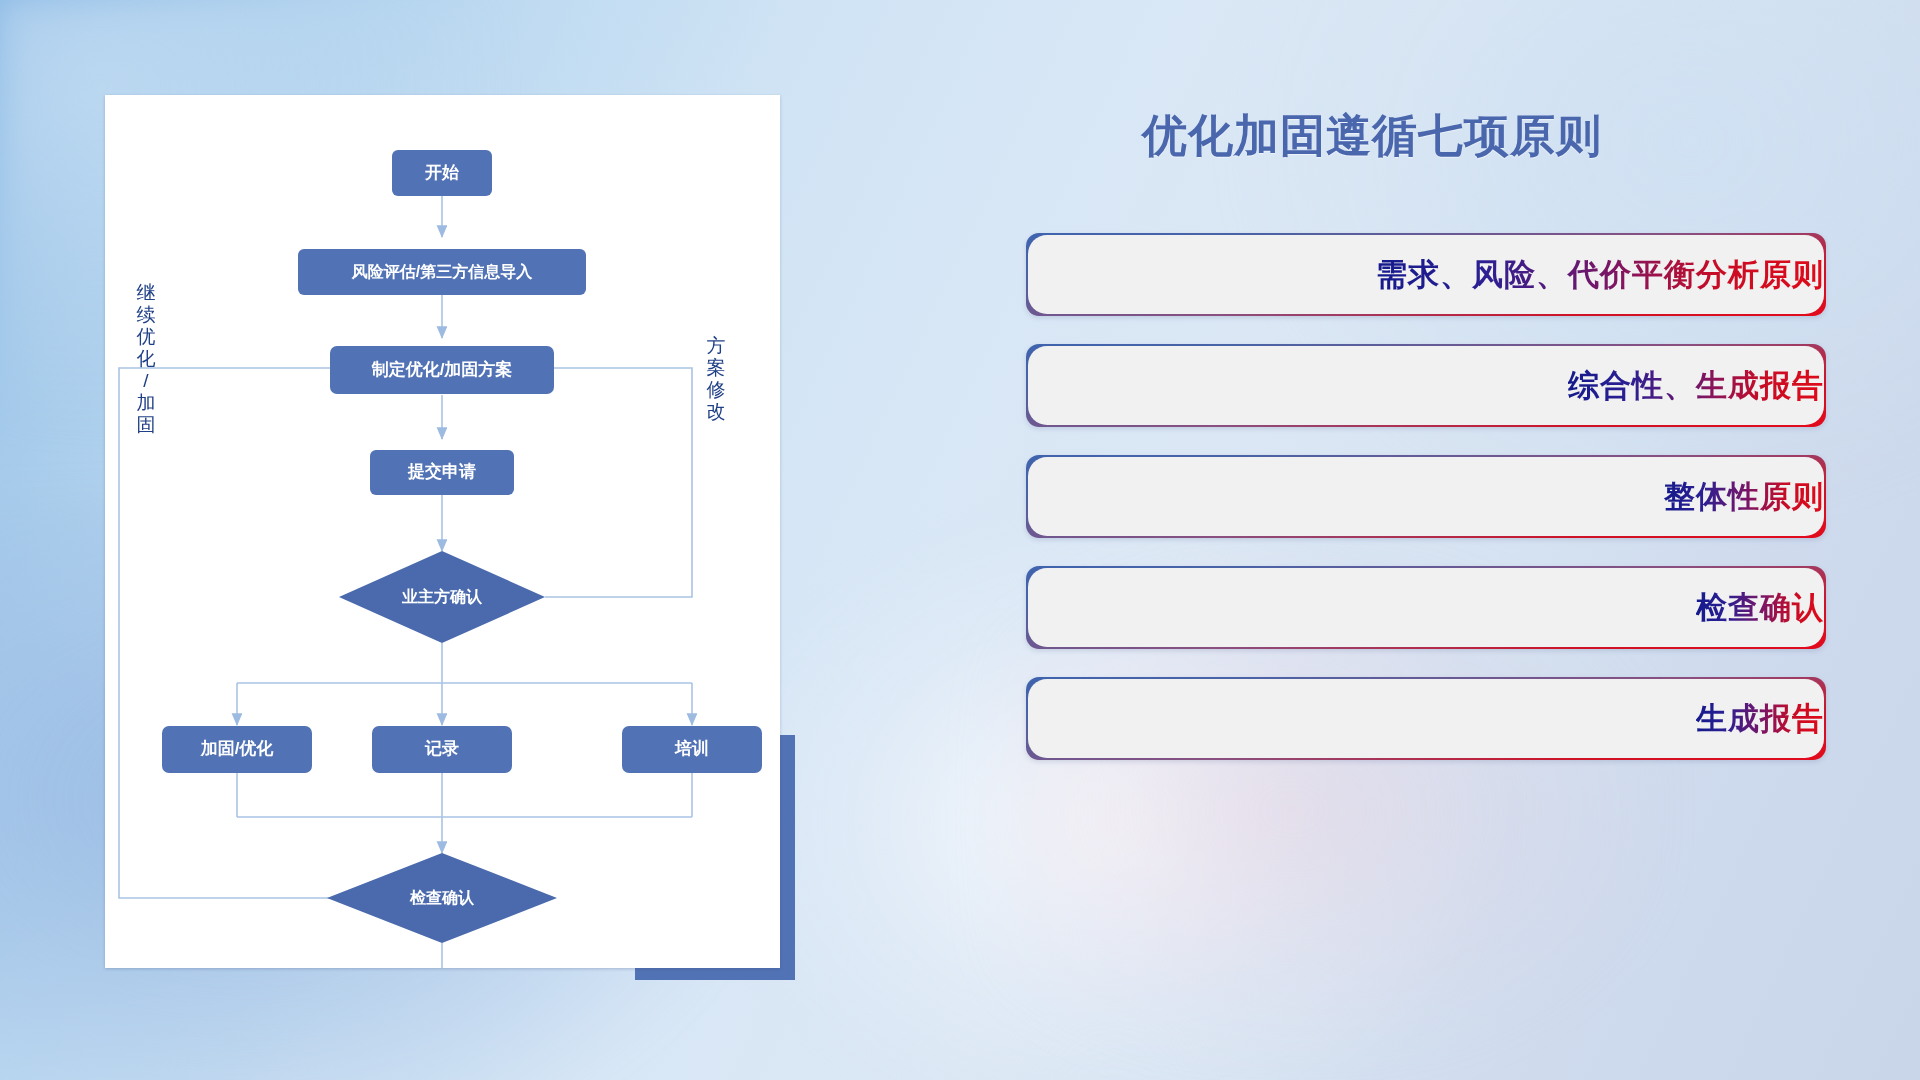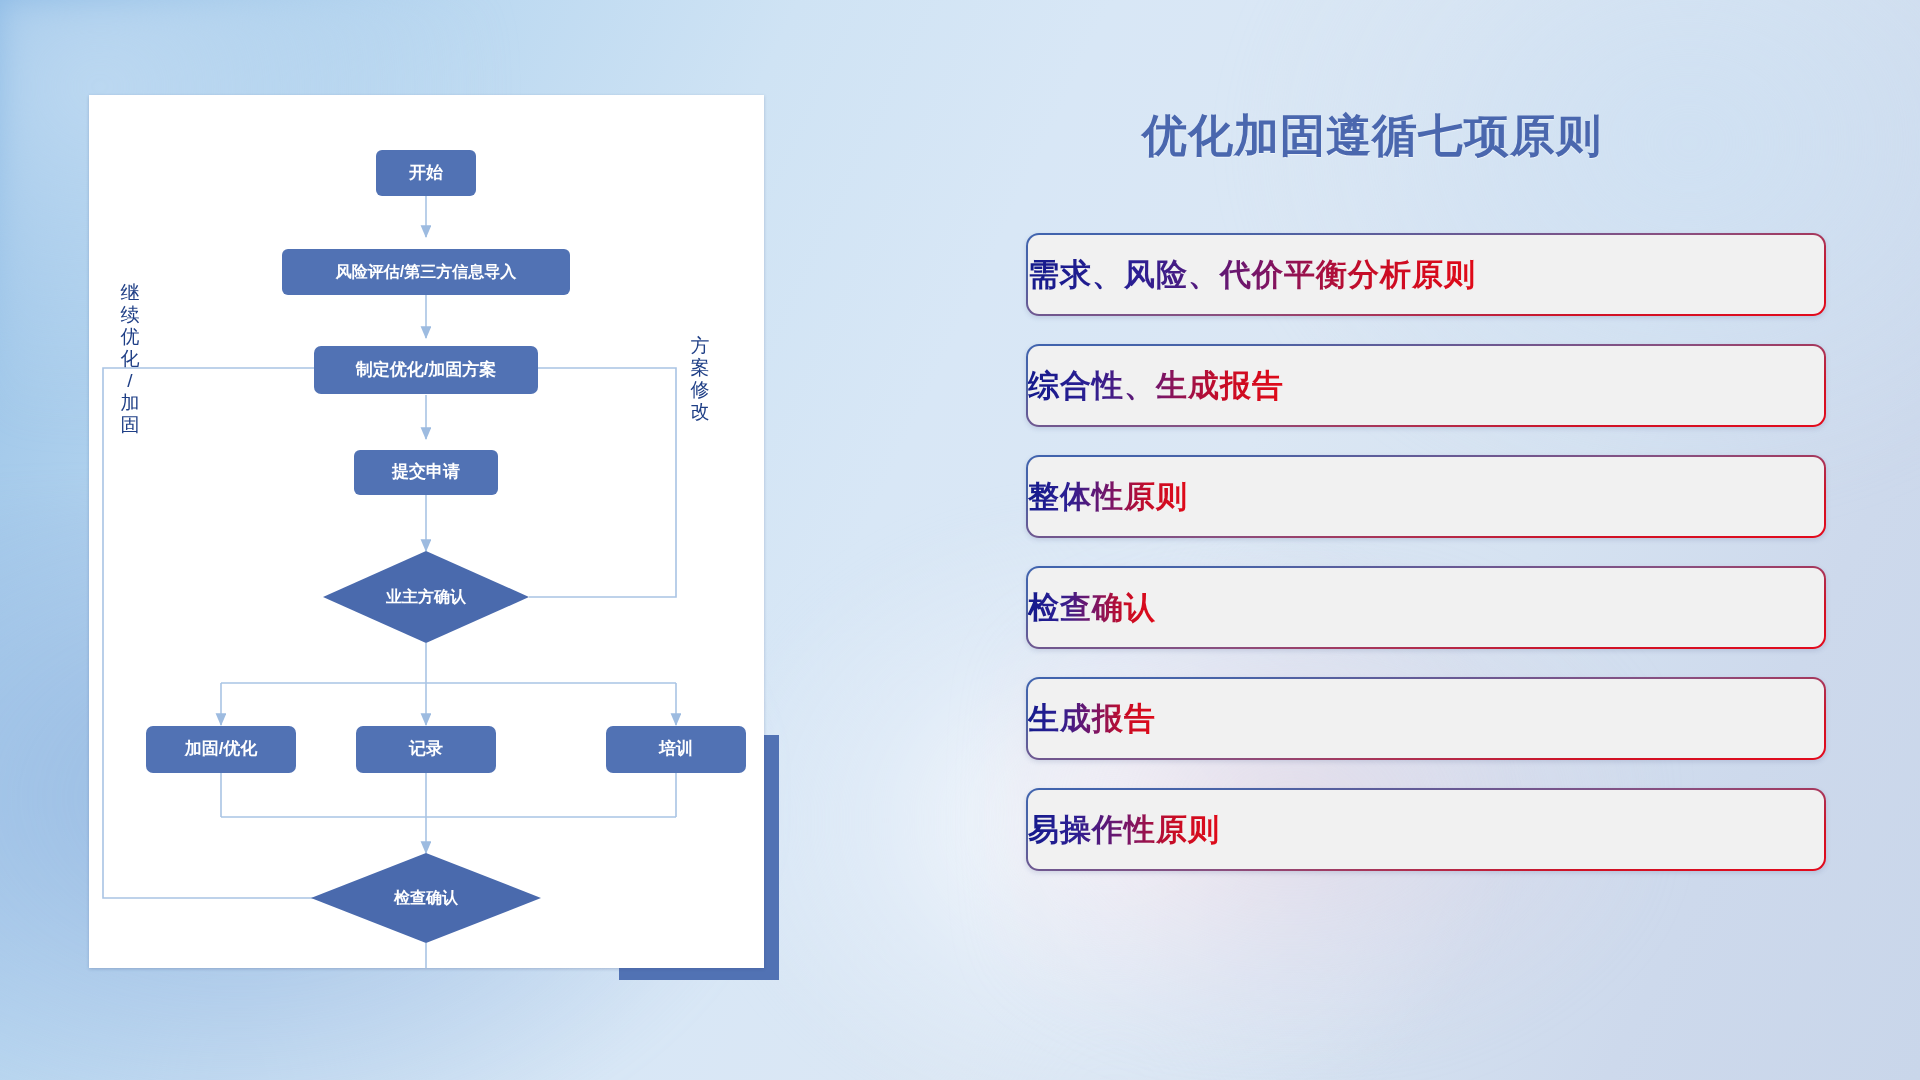--- a/index.html
+++ b/index.html
@@ -46,21 +46,21 @@
     background: radial-gradient(ellipse at 60% 40%, rgba(205,224,243,0.70) 0%, rgba(205,224,243,0) 70%);
     filter: blur(20px);
   }
   .bg-glow-e {
     position: absolute; left: 0; top: 0; width: 26%; height: 40%;
     background: radial-gradient(ellipse at 20% 20%, rgba(198,222,243,0.75) 0%, rgba(198,222,243,0) 72%);
     filter: blur(16px);
   }
 
   
-  #flow-wrap { position: absolute; left: 89px; top: 95px; width: 700px; height: 900px; z-index: 2; }
+  #flow-wrap { position: absolute; left: 105px; top: 95px; width: 700px; height: 900px; z-index: 2; }
   .flow-accent {
     position: absolute; left: 530px; top: 640px; width: 160px; height: 245px;
     background: #5172b4;
   }
   .flow-card {
     position: absolute; left: 0; top: 0; width: 675px; height: 873px;
     background: #ffffff;
     box-shadow: 0 1px 3px rgba(60,80,130,0.28);
   }
   #flow-svg { position: absolute; left: 0; top: 0; width: 675px; height: 873px; }
@@ -92,23 +92,23 @@
     position: relative;
     height: 83px;
     margin-bottom: 28px;
     border-radius: 13px;
     padding: 2px;
     background: linear-gradient(170deg, #3f63ae 0%, #4a63a6 18%, #8a4f7f 52%, #cf1226 80%, #e30a1c 100%);
     box-shadow: 0 2px 5px rgba(70,90,140,0.18);
   }
   .pcard-inner {
     width: 100%; height: 100%;
-    border-radius: 11px;
+    border-radius: 19px;
     background: #f1f1f1;
-    display: flex; align-items: center; justify-content: flex-start;
+    display: flex; align-items: center; justify-content: flex-end;
   }
   .pcard-text {
     font-size: 31px; font-weight: bold; letter-spacing: 1px;
     background: linear-gradient(90deg, #141a8c 0%, #2b1f93 24%, #7a1566 52%, #c80c25 76%, #e00a18 100%);
     -webkit-background-clip: text;
     background-clip: text;
     color: transparent;
     -webkit-text-fill-color: transparent;
     white-space: nowrap;
   }
@@ -262,20 +262,15 @@
         <span class="pcard-text">检查确认</span>
       </div>
     </div>
 
     <div class="pcard">
       <div class="pcard-inner">
         <span class="pcard-text">生成报告</span>
       </div>
     </div>
 
-    <div class="pcard">
-      <div class="pcard-inner">
-        <span class="pcard-text">易操作性原则</span>
-      </div>
-    </div>
 
   </div>
 </div>
 
 </body></html>

